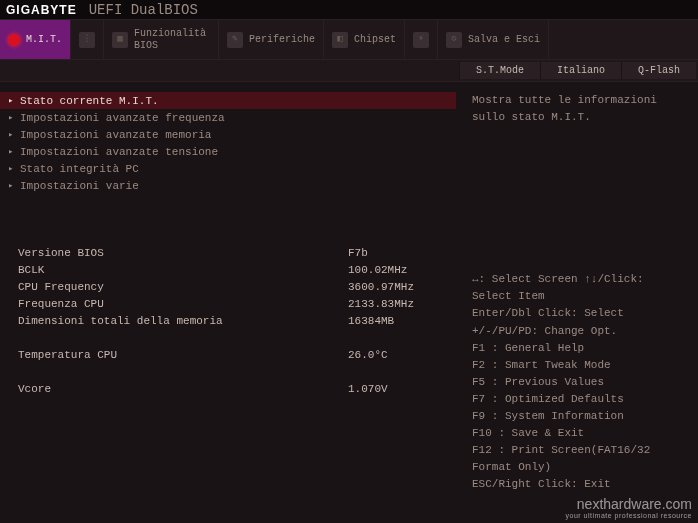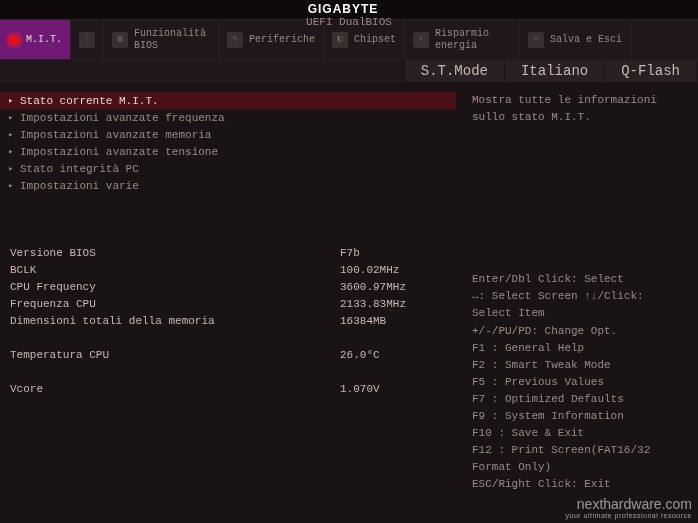--- a/index.html
+++ b/index.html
@@ -12,24 +12,23 @@
       overflow: hidden;
       position: relative;
     }
     .header {
       height: 20px;
       display: flex;
       align-items: center;
       padding: 2px 6px;
       background: #0e0a0c;
       border-bottom: 1px solid #2a2024;
-      flex-direction: column;
     }
     .brand { color: #fff; font-weight: bold; font-size: 12px; letter-spacing: 1px; margin-right: 12px; font-family: Arial, sans-serif; }
-    .subtitle { color: #9a8a82; font-size: 11px; }
+    .subtitle { color: #9a8a82; font-size: 14px; }
     .tabs {
       display: flex;
       height: 40px;
       background: #1f171a;
       border-bottom: 1px solid #2a2024;
     }
     .tab {
       display: flex;
       align-items: center;
       padding: 4px 8px;
@@ -51,21 +50,21 @@
       align-items: center;
       gap: 0;
       background: #1f171a;
       padding-right: 2px;
       border-bottom: 1px solid #2a2024;
     }
     .toolbtn {
       padding: 3px 16px;
       background: #2a2024;
       color: #c8b8b0;
-      font-size: 14px;
+      font-size: 10px;
       cursor: pointer;
       border-left: 1px solid #1a1316;
     }
     .content {
       display: flex;
       height: 421px;
     }
     .left-pane {
       width: 460px;
       padding: 10px 4px 10px 0;
@@ -79,21 +78,21 @@
       padding: 2px 6px 2px 8px;
       height: 17px;
       cursor: pointer;
       color: #9a8a82;
       gap: 4px;
     }
     .menu-item.selected { background: #4a1018; color: #e8d8d0; }
     .tri { font-size: 9px; width: 8px; }
     .info-block {
       margin-top: 50px;
-      padding-left: 10px;
+      padding-left: 18px;
     }
     .info-row {
       display: flex;
       height: 17px;
       align-items: center;
     }
     .info-row.gap { margin-top: 17px; }
     .info-label { width: 330px; color: #c8b8b0; }
     .info-value { color: #c8b8b0; }
     .right-pane {
@@ -139,21 +138,20 @@
   <div class="tab">
     <span class="iconbox">✎</span>
     <span class="tab-label">Periferiche</span>
   </div>
   <div class="tab">
     <span class="iconbox">◧</span>
     <span class="tab-label">Chipset</span>
   </div>
   <div class="tab">
     <span class="iconbox">⚡</span>
-    <span class="tab-label">Risparmio energia</span>
   </div>
   <div class="tab">
     <span class="iconbox">⎋</span>
     <span class="tab-label">Salva e Esci</span>
   </div>
 </div>
 
 <div class="toolbar">
   <div class="toolbtn">S.T.Mode</div>
   <div class="toolbtn">Italiano</div>
@@ -218,22 +216,22 @@
         <span class="info-label">Vcore</span>
         <span class="info-value">1.070V</span>
       </div>
     </div>
   </div>
 
   <div class="right-pane">
     <div class="desc">Mostra tutte le informazioni sullo stato M.I.T.</div>
     <div class="spacer"></div>
     <div class="help-block">
+      <div>↔: Select Screen  ↑↓/Click: Select Item</div>
       <div>Enter/Dbl Click: Select</div>
-      <div>↔: Select Screen  ↑↓/Click: Select Item</div>
       <div>+/-/PU/PD: Change Opt.</div>
       <div>F1  : General Help</div>
       <div>F2  : Smart Tweak Mode</div>
       <div>F5  : Previous Values</div>
       <div>F7  : Optimized Defaults</div>
       <div>F9  : System Information</div>
       <div>F10 : Save &amp; Exit</div>
       <div>F12 : Print Screen(FAT16/32 Format Only)</div>
       <div>ESC/Right Click: Exit</div>
     </div>

